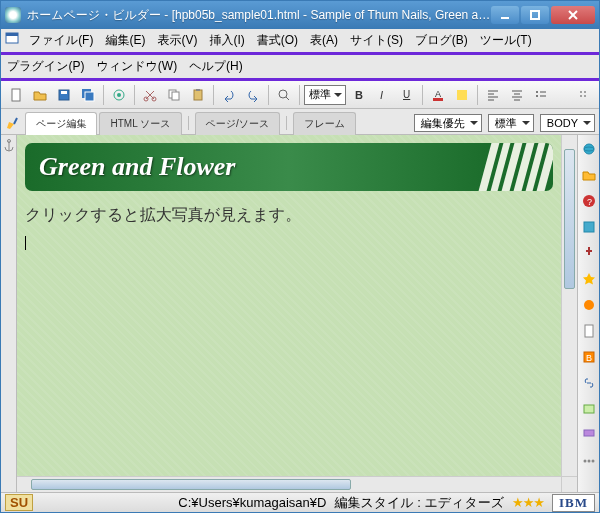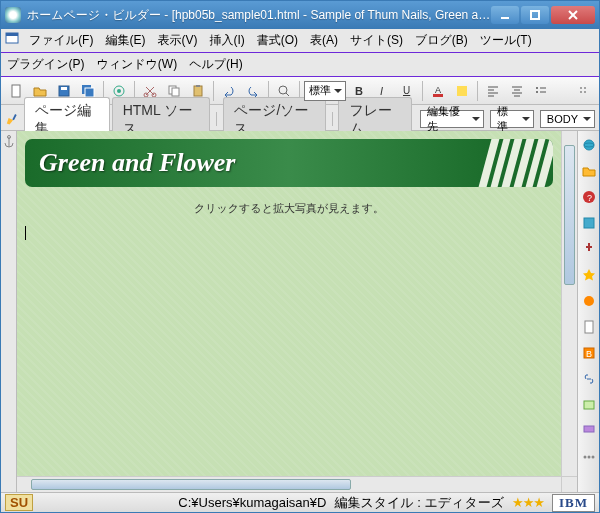--- a/index.html
+++ b/index.html
@@ -6,30 +6,30 @@
 body { font-family: "MS UI Gothic", "Meiryo", sans-serif; font-size: 12px; overflow: hidden; }
 .window { width: 600px; height: 513px; background: #fff; border: 1px solid #3a7ab5; display: flex; flex-direction: column; }
 .titlebar { height: 28px; background: linear-gradient(#5a9bd4,#3a7ab5); display: flex; align-items: center; padding: 0 4px; color: #fff; }
 .titlebar-icon { width: 16px; height: 16px; margin-right: 6px; background: radial-gradient(circle,#fff 30%,#8cc 60%,#369 100%); border-radius: 3px; }
 .titlebar-text { flex: 1; font-size: 12px; white-space: nowrap; overflow: hidden; text-overflow: ellipsis; text-shadow: 0 1px 1px rgba(0,0,0,.3); }
 .winbtns { display: flex; gap: 2px; }
 .winbtn { width: 28px; height: 18px; border-radius: 3px; display: flex; align-items: center; justify-content: center; cursor: pointer; }
 .winbtn.min, .winbtn.max { background: linear-gradient(#7ab3e0,#4a8cc9); }
 .winbtn.close { background: linear-gradient(#e07a7a,#c94a4a); width: 44px; }
 .winbtn svg { stroke: #fff; stroke-width: 2; fill: none; }
-.menubar { background: #e8e8e8; border-bottom: 1px solid #6d28d9; padding: 2px 4px; display: flex; flex-wrap: wrap; gap: 8px; }
+.menubar { background: #e8e8e8; border-bottom: 3px solid #6d28d9; padding: 2px 4px; display: flex; flex-wrap: wrap; gap: 8px; }
 .menubar span { cursor: pointer; color: #000; padding: 1px 2px; }
 .toolbar { background: linear-gradient(#fafafa,#e4e4e4); border-bottom: 1px solid #bbb; display: flex; align-items: center; padding: 2px 4px; gap: 2px; height: 28px; }
 .tbtn { width: 22px; height: 22px; border: 1px solid transparent; border-radius: 2px; display: flex; align-items: center; justify-content: center; cursor: pointer; }
 .tsep { width: 1px; height: 20px; background: #bbb; margin: 0 2px; }
 .tsel { height: 20px; font-size: 11px; border: 1px solid #7a7a7a; background: #fff; padding: 0 14px 0 4px; position: relative; cursor: pointer; display: flex; align-items: center; }
 .tsel::after { content: ""; position: absolute; right: 3px; top: 7px; border: 4px solid transparent; border-top-color: #333; }
 .flex1 { flex: 1; }
 .tabbar { background: #e8e8e8; border-bottom: 1px solid #bbb; display: flex; align-items: center; padding: 3px 4px 0; gap: 2px; height: 26px; }
-.tab { padding: 4px 10px; border: 1px solid #bbb; border-bottom: none; background: #d8d8d8; border-radius: 3px 3px 0 0; cursor: pointer; font-size: 14px; color: #333; }
+.tab { padding: 4px 10px; border: 1px solid #bbb; border-bottom: none; background: #d8d8d8; border-radius: 3px 3px 0 0; cursor: pointer; font-size: 10px; color: #333; }
 .tab.active { background: #fff; font-weight: 400; }
 .tabsep { width: 1px; height: 14px; background: #bbb; margin: 0 4px; }
 .tabbar .flex1 { flex: 1; }
 .dropdown { height: 18px; border: 1px solid #7a7a7a; background: #fff; font-size: 11px; padding: 0 16px 0 6px; position: relative; display: flex; align-items: center; cursor: pointer; margin-left: 4px; }
 .dropdown::after { content: ""; position: absolute; right: 3px; top: 6px; border: 4px solid transparent; border-top-color: #333; }
 .leftgutter { width: 16px; background: #e8e8e8; border-right: 1px solid #bbb; display: flex; flex-direction: column; align-items: center; padding-top: 4px; gap: 4px; }
 .content-area { flex: 1; display: flex; overflow: hidden; }
 .editor-wrap { flex: 1; display: flex; flex-direction: column; }
 .editor-scroll { flex: 1; display: flex; overflow: hidden; }
 .editor { flex: 1; background: #c6e0b4; background-image: repeating-linear-gradient(45deg, rgba(255,255,255,.08) 0 2px, transparent 2px 6px); padding: 8px; overflow: auto; position: relative; }
@@ -38,21 +38,21 @@
 .hscroll-row { height: 16px; display: flex; }
 .hscroll { flex: 1; background: #e8e8e8; border-top: 1px solid #ccc; position: relative; }
 .hscroll .thumb { position: absolute; top: 2px; bottom: 2px; left: 14px; width: 320px; background: linear-gradient(#dce6f0,#b0c8e0); border: 1px solid #8aa; border-radius: 2px; }
 .scrollcorner { width: 16px; height: 16px; background: #e8e8e8; border-top: 1px solid #ccc; border-left: 1px solid #ccc; }
 .sidebar { width: 22px; background: linear-gradient(90deg,#f4f4f4,#e0e0e0); border-left: 1px solid #bbb; display: flex; flex-direction: column; align-items: center; padding: 6px 0; gap: 10px; }
 .sidebar .sbtn { width: 16px; height: 16px; cursor: pointer; display: flex; align-items: center; justify-content: center; }
 .banner { height: 48px; background: linear-gradient(90deg,#1a6b2a 0%,#3a8b4a 50%,#1a6b2a 90%,#1a6b2a 100%); border-radius: 7px; display: flex; align-items: center; padding: 0 14px; position: relative; overflow: hidden; }
 .banner-title { color: #fff; font-family: Georgia, "Times New Roman", serif; font-style: italic; font-weight: bold; font-size: 26px; text-shadow: 1px 1px 2px rgba(0,0,0,.5); }
 .banner-stripes { position: absolute; right: 0; top: 0; bottom: 0; width: 70px; display: flex; transform: skewX(-15deg); }
 .banner-stripes div { flex: 1; background: #e8f0e0; margin: 0 2px; }
-.caption { text-align: center; margin-top: 14px; font-size: 11px; color: #333; }
+.caption { margin-top: 14px; font-size: 16px; color: #333; }
 .cursor { display:inline-block; width:1px; height:14px; background:#000; vertical-align:middle; margin-top:10px; }
 .statusbar { height: 20px; background: linear-gradient(#f0f0f0,#dcdcdc); border-top: 1px solid #bbb; display: flex; align-items: center; font-size: 13px; padding: 0 4px; gap: 8px; }
 .su { background: #f0e0a0; border: 1px solid #c0a040; padding: 0 4px; color: #a05000; font-weight: bold; }
 .stars { color: #f0b000; letter-spacing: -1px; }
 .ibm { font-family: serif; font-weight: bold; letter-spacing: 1px; color: #2a4a8a; border: 1px solid #888; padding: 0 6px; background: #fff; }
 .ico { width: 14px; height: 14px; }
 </style>
 </head>
 <body>
 

